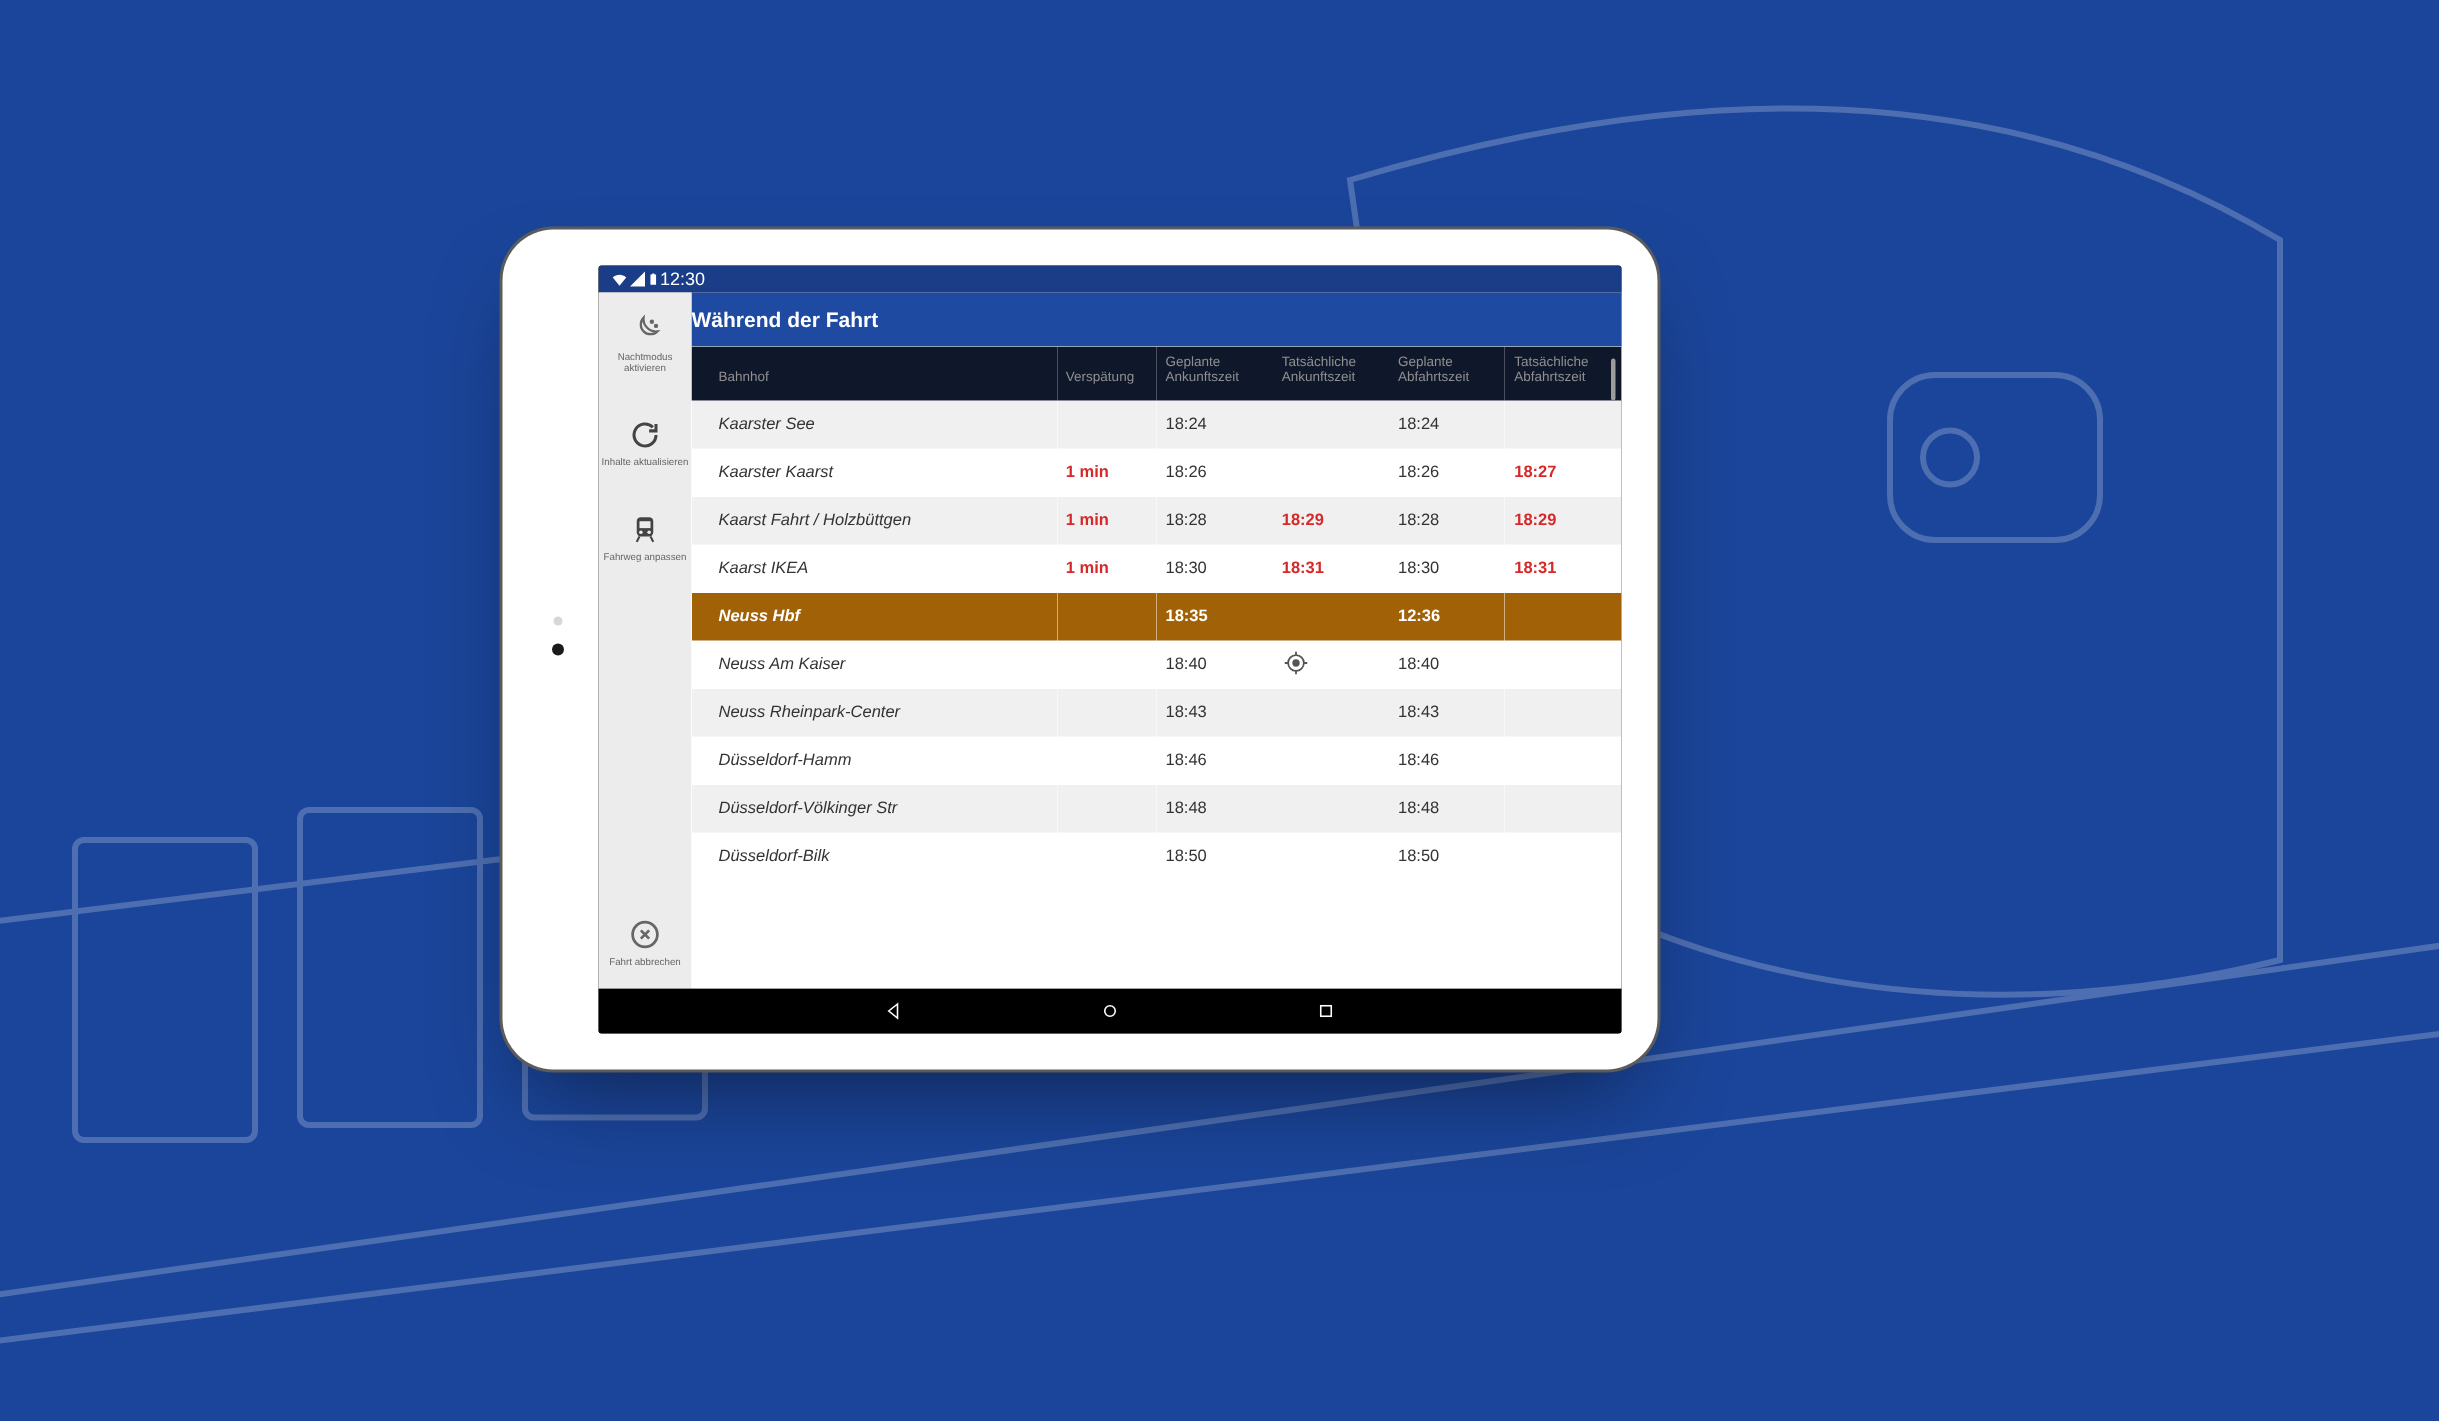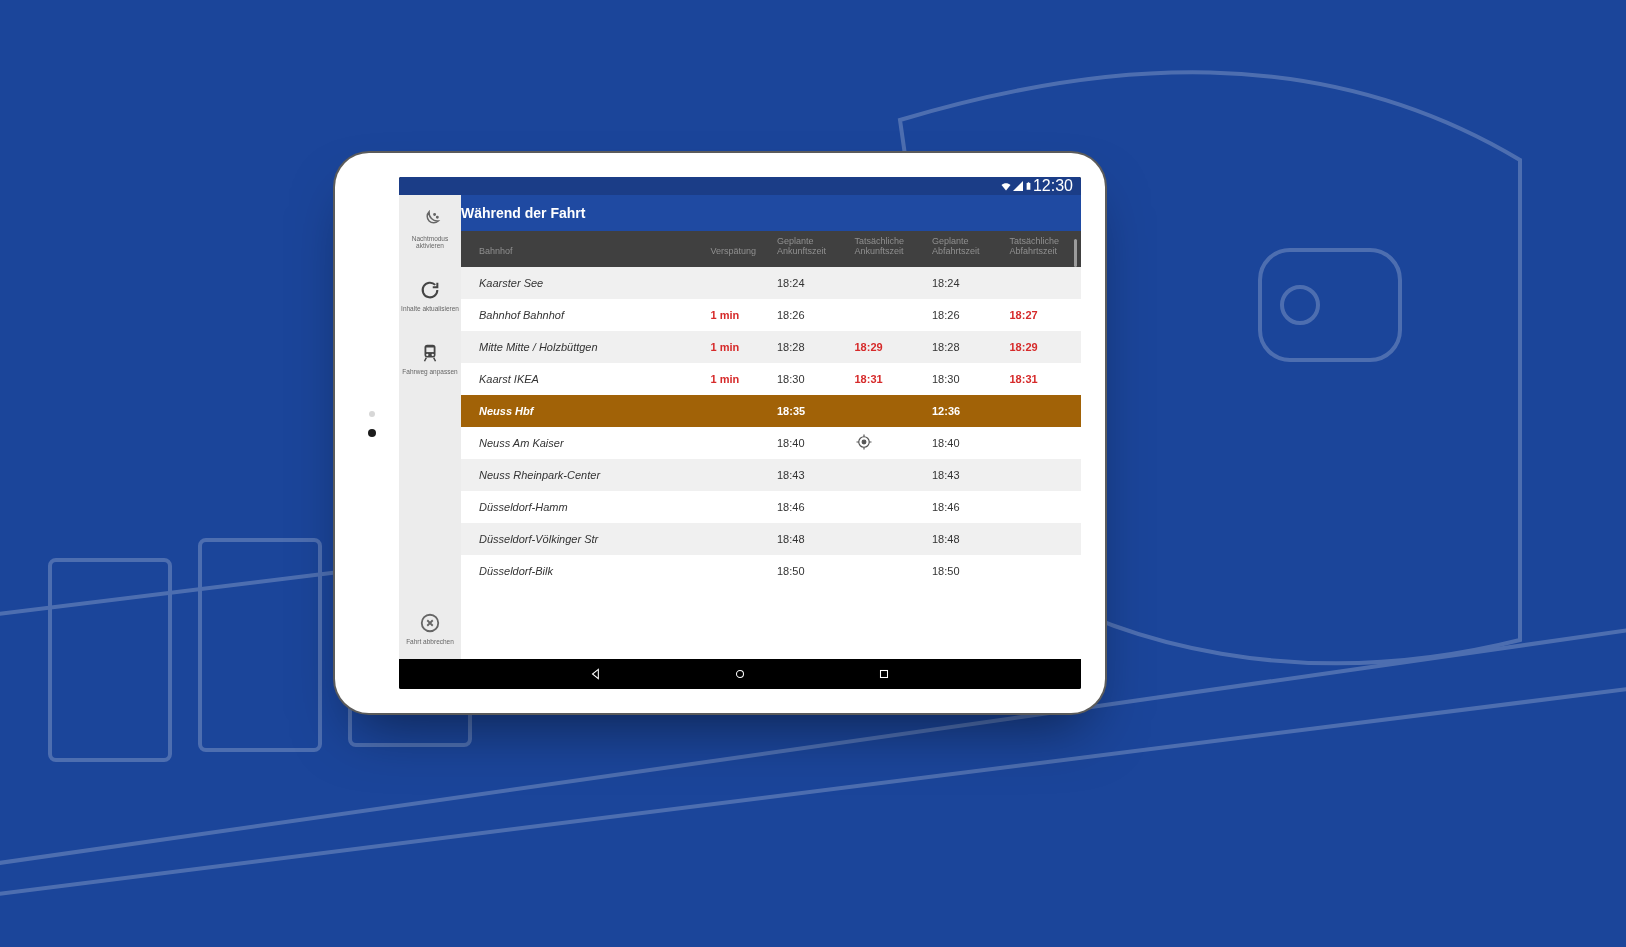--- a/index.html
+++ b/index.html
@@ -40,23 +40,23 @@
     border-radius: 2px;
     overflow: hidden;
     display: flex; flex-direction: column;
   }
 
   
   .status-bar {
     height: 18px;
     background: #1b3d87;
     color: #fff;
-    display: flex; align-items: center; justify-content: flex-end;
+    display: flex; align-items: center; 
     padding: 0 8px; gap: 0;
-    font-size: 16px;
+    font-size: 12px;
   }
   .status-bar svg { display: block; }
 
   
   .app {
     flex: 1 1 auto;
     display: flex;
     background: #ffffff;
     min-height: 0;
   }
@@ -98,21 +98,21 @@
   table { width: 100%; border-collapse: collapse; font-size: 11px; color: #333; }
   thead th {
     font-weight: normal;
     color: #8f8f8f;
     font-size: 9px;
     text-align: left;
     padding: 6px 6px 10px 6px;
     line-height: 1.1;
     vertical-align: bottom;
     white-space: pre-line;
-    background: #404040;
+    background: #0f172a;
   }
   thead th:first-child { padding-left: 18px; }
   tbody tr { height: 32px; }
   tbody tr:nth-child(odd) { background: #f0f0f0; }
   tbody tr:nth-child(even) { background: #ffffff; }
   tbody tr.active { background: #a16207; color: #fff; font-weight: bold; }
   tbody td { padding: 0 6px; vertical-align: middle; position: relative; }
   tbody td:first-child { padding-left: 18px; font-style: italic; }
   .col-bahnhof   { width: 220px; }
   .col-versp     { width: 60px; text-align: left; }
@@ -233,29 +233,29 @@
             <tbody id="rows">
                 <tr>
                   <td class="col-bahnhof"><span>Kaarster See</span></td>
                   <td class="col-versp"></td>
                   <td class="col-time"><span>18:24</span></td>
                   <td class="col-time"></td>
                   <td class="col-time"><span>18:24</span></td>
                   <td class="col-time"></td>
                 </tr>
                 <tr>
-                  <td class="col-bahnhof"><span>Bahnhof Bahnhof</span></td>
+                  <td class="col-bahnhof"><span>Kaarster Kaarst</span></td>
                   <td class="col-versp"><span class="delay">1 min</span></td>
                   <td class="col-time"><span>18:26</span></td>
                   <td class="col-time"></td>
                   <td class="col-time"><span>18:26</span></td>
                   <td class="col-time"><span class="delay">18:27</span></td>
                 </tr>
                 <tr>
-                  <td class="col-bahnhof"><span>Mitte Mitte / Holzbüttgen</span></td>
+                  <td class="col-bahnhof"><span>Kaarst Fahrt / Holzbüttgen</span></td>
                   <td class="col-versp"><span class="delay">1 min</span></td>
                   <td class="col-time"><span>18:28</span></td>
                   <td class="col-time"><span class="delay">18:29</span></td>
                   <td class="col-time"><span>18:28</span></td>
                   <td class="col-time"><span class="delay">18:29</span></td>
                 </tr>
                 <tr>
                   <td class="col-bahnhof"><span>Kaarst IKEA</span></td>
                   <td class="col-versp"><span class="delay">1 min</span></td>
                   <td class="col-time"><span>18:30</span></td>

